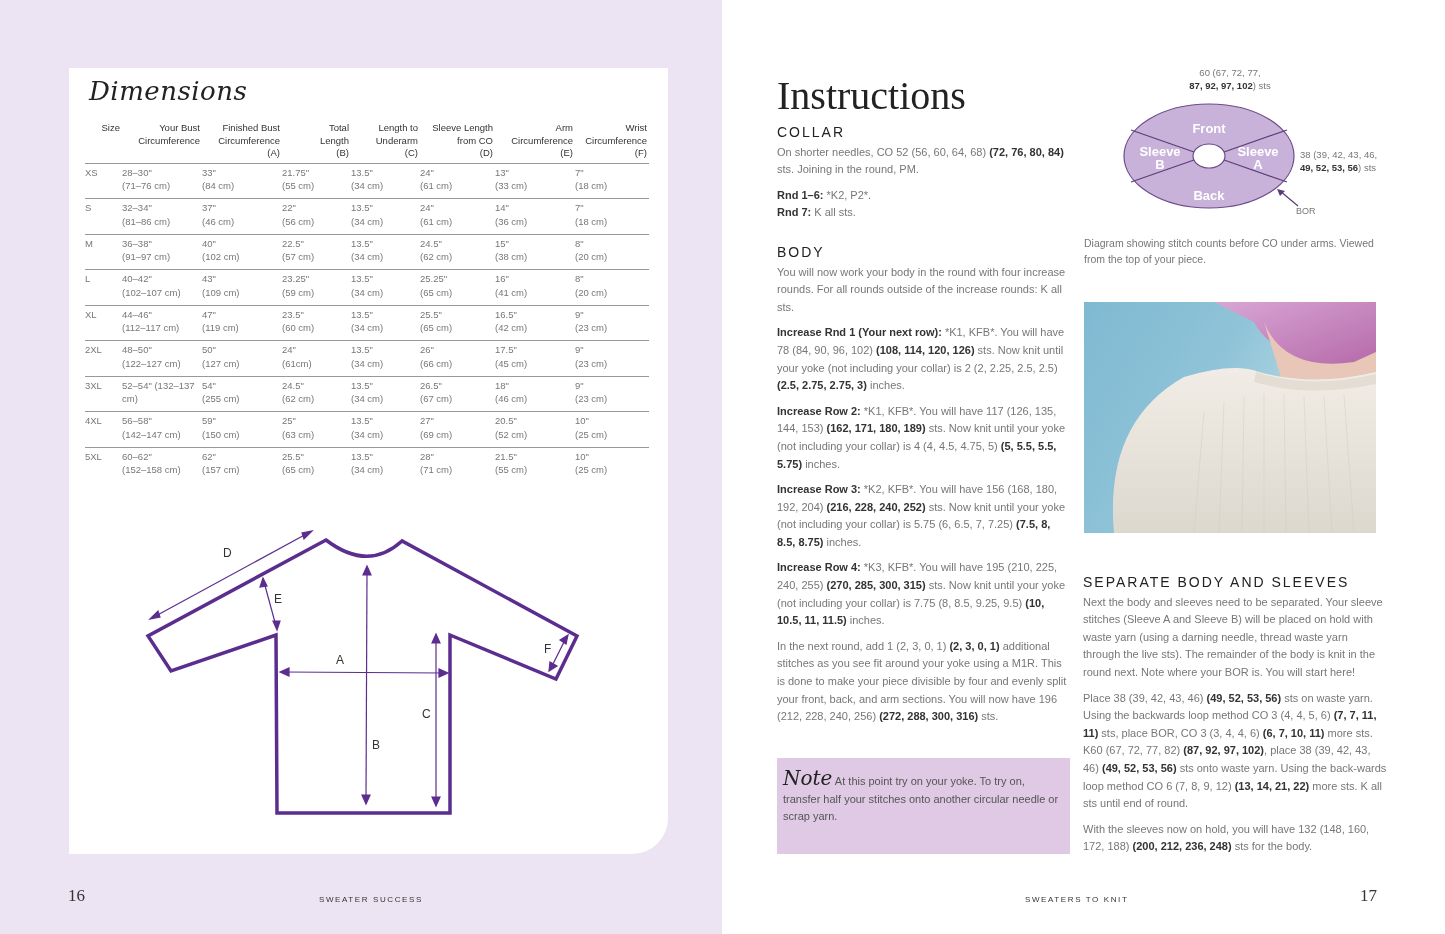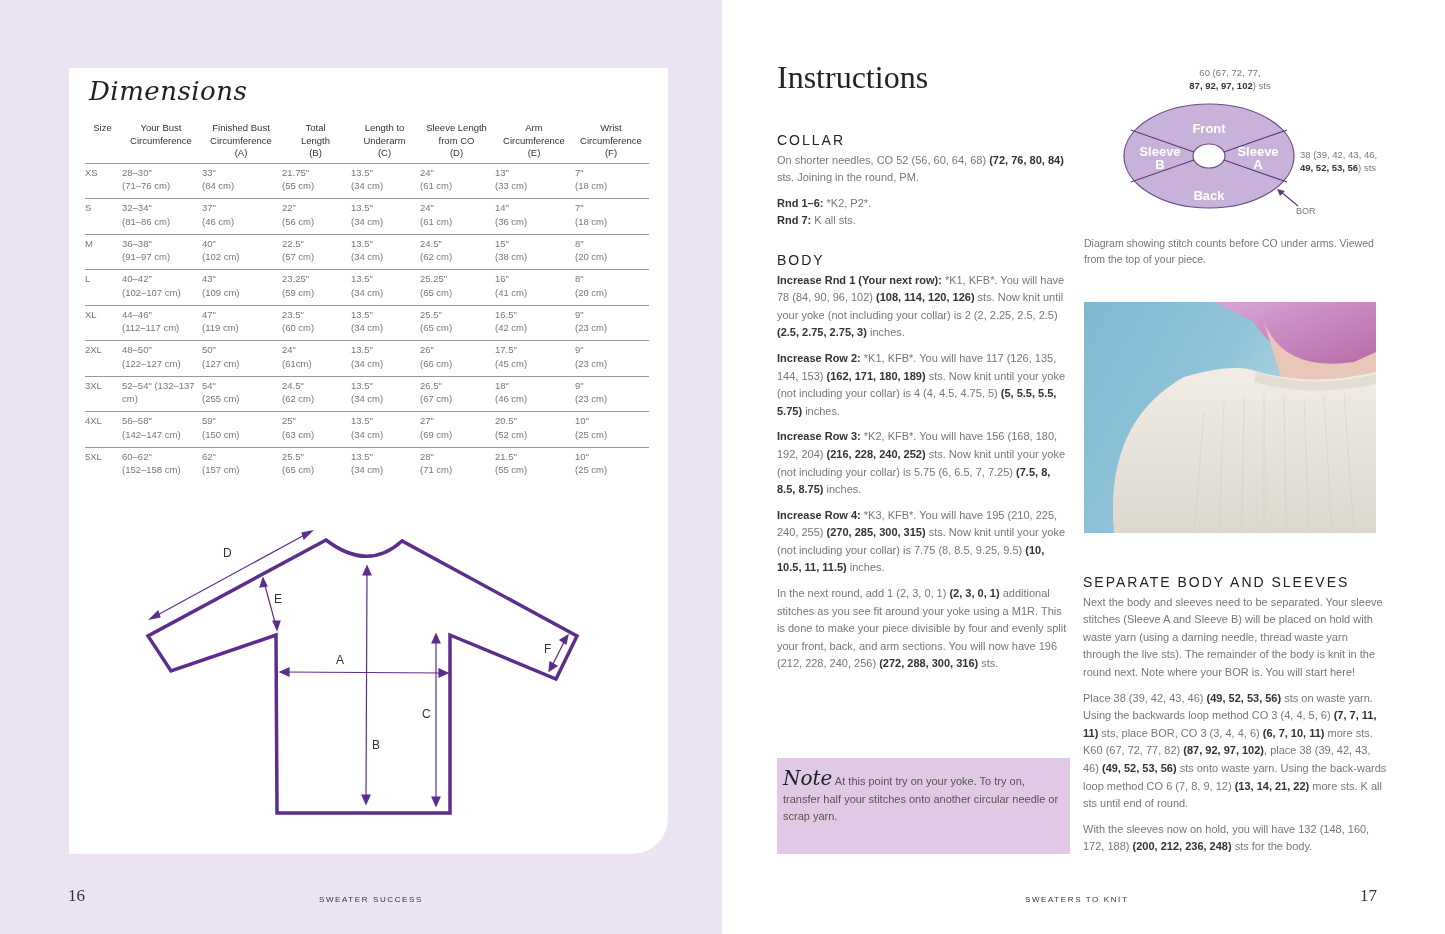--- a/index.html
+++ b/index.html
@@ -6,31 +6,31 @@
   html, body { width: 1445px; height: 934px; overflow: hidden; background: #fff; }
   body { position: relative; font-family: "Liberation Sans", sans-serif; color: #555; }
 
   .page-left { position: absolute; left: 0; top: 0; width: 722px; height: 934px; background: #ede4f3; }
   .page-right { position: absolute; left: 722px; top: 0; width: 723px; height: 934px; background: #fff; }
 
   .card { position: absolute; left: 69px; top: 68px; width: 599px; height: 786px; background: #fff; border-radius: 0 0 36px 0; }
   .dim-title { position: absolute; left: 20px; top: 8px; font-family: "DejaVu Serif", serif; font-style: italic; font-size: 26px; color: #222; letter-spacing: 0.5px; }
 
   table.dims { position: absolute; left: 16px; top: 54px; width: 564px; border-collapse: collapse; font-size: 9.5px; }
-  table.dims th { text-align: center; font-weight: normal; color: #333; vertical-align: top; line-height: 12.5px; padding: 0 2px 3px 0; border-bottom: 1.5px solid #999; }
+  table.dims th { text-align: right; font-weight: normal; color: #333; vertical-align: top; line-height: 12.5px; padding: 0 2px 3px 0; border-bottom: 1.5px solid #999; }
   table.dims td { color: #777; vertical-align: top; line-height: 13.5px; padding: 2px 2px 3px 0; border-bottom: 1.5px solid #999; height: 35.5px; }
   table.dims tr:last-child td { border-bottom: none; }
   .sub { display: block; }
 
   .schematic { position: absolute; left: 140px; top: 520px; width: 450px; height: 300px; }
 
   .folio { position: absolute; font-family: "Liberation Serif", serif; font-size: 17px; color: #333; }
   .runner { position: absolute; font-size: 8px; letter-spacing: 1.6px; color: #333; }
 
-  .instr-title { position: absolute; left: 55px; top: 59px; font-family: "Liberation Serif", serif; font-size: 32px; color: #222; }
+  .instr-title { position: absolute; left: 55px; top: 72px; font-family: "Liberation Serif", serif; font-size: 40px; color: #222; }
   .col { position: absolute; font-size: 11px; line-height: 17.6px; color: #777; }
   .col p { margin-bottom: 8px; }
   .col b { color: #333; font-weight: bold; }
   .sec-h { font-size: 14px; letter-spacing: 2px; color: #222; margin-bottom: 2px; }
 
   .note { position: absolute; left: 55px; top: 758px; width: 293px; height: 96px; background: #dfc9e4; padding: 12px 6px; font-size: 11px; line-height: 17.6px; color: #555; }
   .note-script { font-family: "DejaVu Serif", serif; font-style: italic; font-size: 20px; color: #222; }
 
   .yoke-diagram { position: absolute; left: 358px; top: 60px; width: 320px; height: 210px; }
   .yoke-top-label { position: absolute; left: 90px; top: 6px; width: 120px; text-align: center; font-size: 9.5px; line-height: 13px; color: #777; }
@@ -423,27 +423,28 @@
       </g>
     </svg>
   </div>
   <div class="folio" style="left:68px;top:886px;">16</div>
   <div class="runner" style="left:319px;top:895px;">SWEATER SUCCESS</div>
 </div>
 
 <div class="page-right">
   <div class="instr-title">Instructions</div>
 
-  <div class="col" style="left:55px;top:124px;width:290px;margin-top:8px;">
+  <div class="col" style="left:55px;top:124px;width:290px;">
     <div class="sec-h">COLLAR</div>
     <p><span>On shorter needles, CO 52 (56, 60, 64, 68) </span><b>(72, 76, 80, 84)</b><span> sts. Joining in the round, PM.</span></p>
     <div><b>Rnd 1–6:</b><span> *K2, P2*.</span></div>
     <p><b>Rnd 7:</b><span> K all sts.</span></p>
 
     <div class="sec-h" style="margin-top:22px;">BODY</div>
+    <p>You will now work your body in the round with four increase rounds. For all rounds outside of the increase rounds: K all sts.</p>
     <p><b>Increase Rnd 1 (Your next row):</b><span> *K1, KFB*. You will have 78 (84, 90, 96, 102) </span><b>(108, 114, 120, 126)</b><span> sts. Now knit until your yoke (not including your collar) is 2 (2, 2.25, 2.5, 2.5) </span><b>(2.5, 2.75, 2.75, 3)</b><span> inches.</span></p>
     <p><b>Increase Row 2:</b><span> *K1, KFB*. You will have 117 (126, 135, 144, 153) </span><b>(162, 171, 180, 189)</b><span> sts. Now knit until your yoke (not including your collar) is 4 (4, 4.5, 4.75, 5) </span><b>(5, 5.5, 5.5, 5.75)</b><span> inches.</span></p>
     <p><b>Increase Row 3:</b><span> *K2, KFB*. You will have 156 (168, 180, 192, 204) </span><b>(216, 228, 240, 252)</b><span> sts. Now knit until your yoke (not including your collar) is 5.75 (6, 6.5, 7, 7.25) </span><b>(7.5, 8, 8.5, 8.75)</b><span> inches.</span></p>
     <p><b>Increase Row 4:</b><span> *K3, KFB*. You will have 195 (210, 225, 240, 255) </span><b>(270, 285, 300, 315)</b><span> sts. Now knit until your yoke (not including your collar) is 7.75 (8, 8.5, 9.25, 9.5) </span><b>(10, 10.5, 11, 11.5)</b><span> inches.</span></p>
     <p><span>In the next round, add 1 (2, 3, 0, 1) </span><b>(2, 3, 0, 1)</b><span> additional stitches as you see fit around your yoke using a M1R. This is done to make your piece divisible by four and evenly split your front, back, and arm sections. You will now have 196 (212, 228, 240, 256) </span><b>(272, 288, 300, 316)</b><span> sts.</span></p>
   </div>
 
   <div class="note">
     <span class="note-script">Note</span><span> At this point try on your yoke. To try on, transfer half your stitches onto another circular needle or scrap yarn.</span>
   </div>

